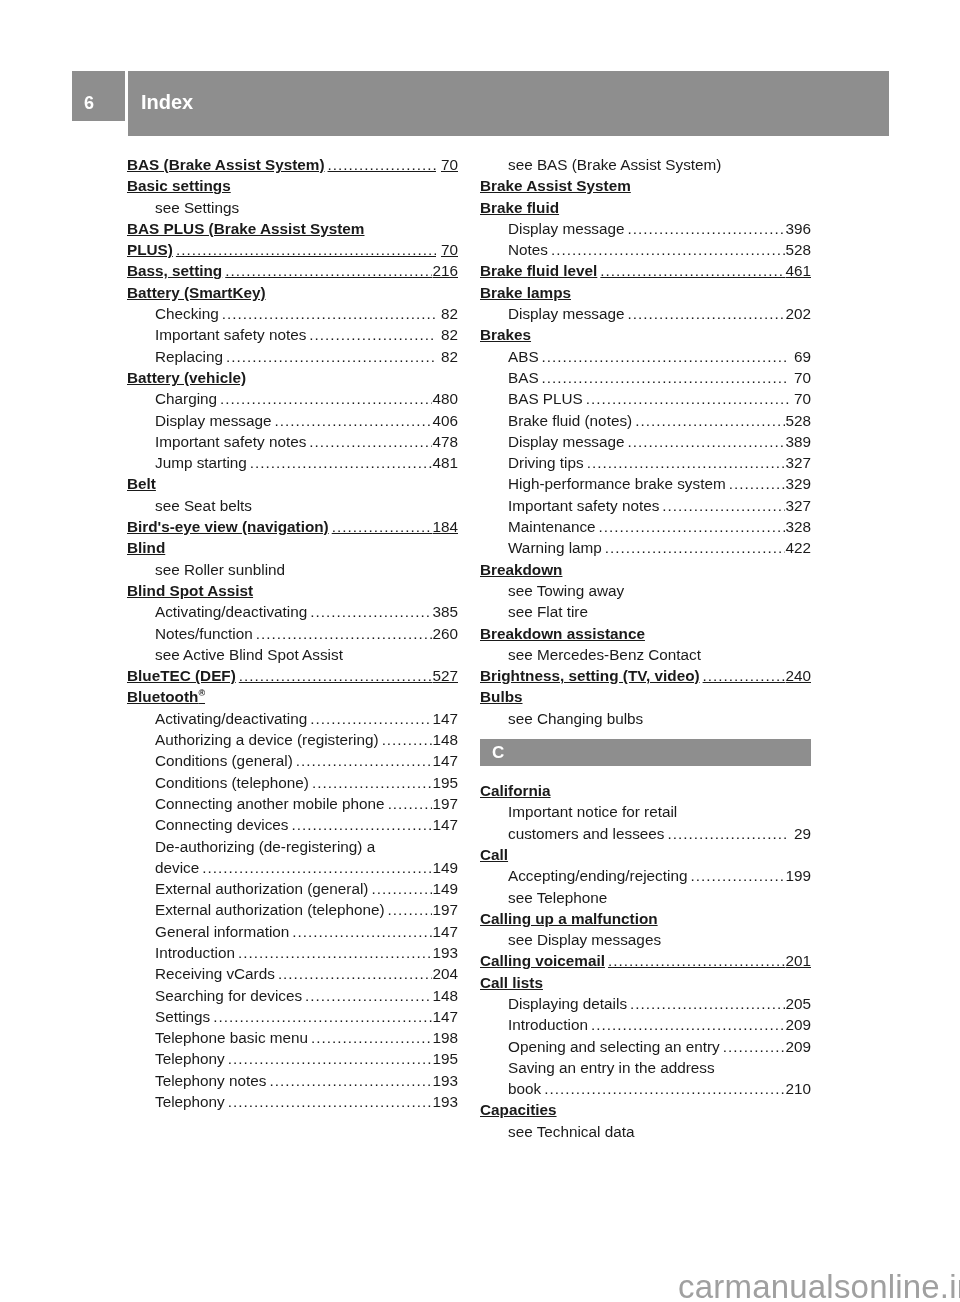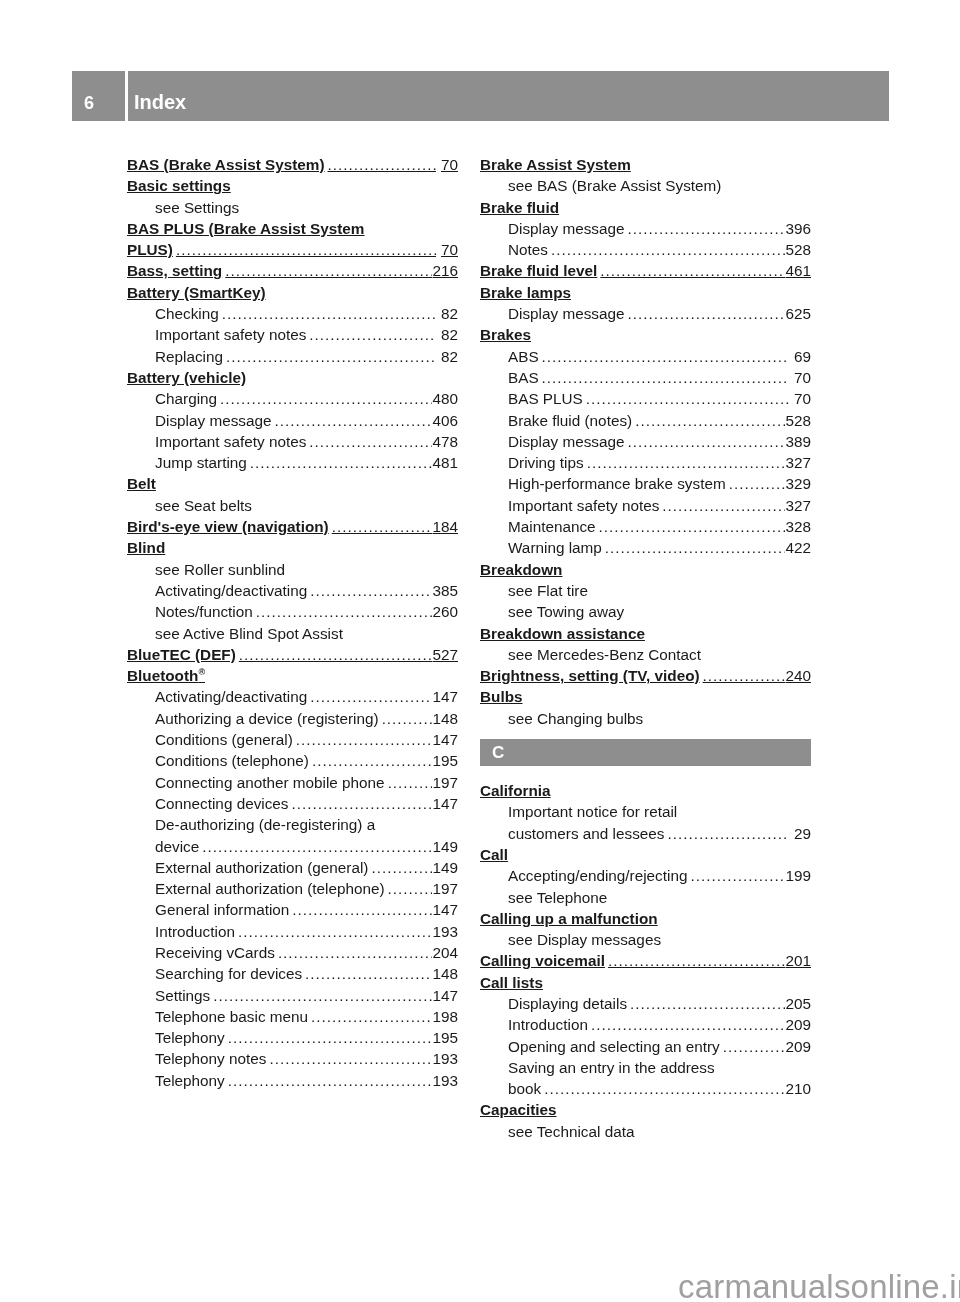--- a/index.html
+++ b/index.html
@@ -1,23 +1,23 @@
 <!DOCTYPE html>
 <html><head>
 <meta charset="utf-8">
 <style>
   html, body { margin: 0; padding: 0; background: #ffffff; }
   body { width: 960px; height: 1302px; position: relative; overflow: hidden;
          font-family: "Liberation Sans", sans-serif; color: #1a1a1a; }
   .hdr-num { position: absolute; left: 72px; top: 71px; width: 53px; height: 50px;
              background: #8e8e8e; color: #fff; font-weight: bold; font-size: 18px;
              box-sizing: border-box; padding: 22px 0 0 12px; }
-  .hdr-title { position: absolute; left: 128px; top: 71px; width: 761px; height: 50px;
+  .hdr-title { position: absolute; left: 128px; top: 71px; width: 761px; height: 65px;
                background: #8e8e8e; color: #fff; font-weight: bold; font-size: 20px;
-               box-sizing: border-box; padding: 20px 0 0 6px; }
+               box-sizing: border-box; padding: 20px 0 0 13px; }
   .col { position: absolute; top: 154px; width: 331px; }
   .col-left { left: 127px; }
   .col-right { left: 480px; }
   .row { font-size: 15.3px; line-height: 21.3px; height: 21.3px; display: flex;
          white-space: nowrap; overflow: hidden; }
   .row.b { font-weight: bold; text-decoration: underline; }
   .row.sub { padding-left: 28px; }
   .row .t { flex: 0 0 auto; }
   .row .d { flex: 1 1 auto; overflow: hidden; white-space: nowrap; font-weight: normal;
             letter-spacing: 1px; color: #1a1a1a; padding: 0 3px; }
@@ -111,20 +111,23 @@
       <span class="t"><span>Bird's-eye view (navigation)</span></span>
       <span class="d"></span>
       <span class="p">184</span>
     </div>
     <div class="row b nodots">
       <span class="t"><span>Blind</span></span>
     </div>
     <div class="row sub nodots">
       <span class="t"><span>see Roller sunblind</span></span>
     </div>
+    <div class="row b nodots">
+      <span class="t"><span>Blind Spot Assist</span></span>
+    </div>
     <div class="row sub">
       <span class="t"><span>Activating/deactivating</span></span>
       <span class="d"></span>
       <span class="p">385</span>
     </div>
     <div class="row sub">
       <span class="t"><span>Notes/function</span></span>
       <span class="d"></span>
       <span class="p">260</span>
     </div>
@@ -227,26 +230,26 @@
       <span class="d"></span>
       <span class="p">193</span>
     </div>
     <div class="row sub">
       <span class="t"><span>Telephony</span></span>
       <span class="d"></span>
       <span class="p">193</span>
     </div>
   </div>
 <div class="col col-right">
+    <div class="row sub nodots">
+      <span class="t"><span>see BAS (Brake Assist System)</span></span>
+    </div>
     <div class="row b nodots">
       <span class="t"><span>Brake Assist System</span></span>
     </div>
-    <div class="row sub nodots">
-      <span class="t"><span>see BAS (Brake Assist System)</span></span>
-    </div>
     <div class="row b nodots">
       <span class="t"><span>Brake fluid</span></span>
     </div>
     <div class="row sub">
       <span class="t"><span>Display message</span></span>
       <span class="d"></span>
       <span class="p">396</span>
     </div>
     <div class="row sub">
       <span class="t"><span>Notes</span></span>
@@ -257,21 +260,21 @@
       <span class="t"><span>Brake fluid level</span></span>
       <span class="d"></span>
       <span class="p">461</span>
     </div>
     <div class="row b nodots">
       <span class="t"><span>Brake lamps</span></span>
     </div>
     <div class="row sub">
       <span class="t"><span>Display message</span></span>
       <span class="d"></span>
-      <span class="p">625</span>
+      <span class="p">202</span>
     </div>
     <div class="row b nodots">
       <span class="t"><span>Brakes</span></span>
     </div>
     <div class="row sub">
       <span class="t"><span>ABS</span></span>
       <span class="d"></span>
       <span class="p">69</span>
     </div>
     <div class="row sub">
@@ -316,24 +319,24 @@
     </div>
     <div class="row sub">
       <span class="t"><span>Warning lamp</span></span>
       <span class="d"></span>
       <span class="p">422</span>
     </div>
     <div class="row b nodots">
       <span class="t"><span>Breakdown</span></span>
     </div>
     <div class="row sub nodots">
+      <span class="t"><span>see Towing away</span></span>
+    </div>
+    <div class="row sub nodots">
       <span class="t"><span>see Flat tire</span></span>
-    </div>
-    <div class="row sub nodots">
-      <span class="t"><span>see Towing away</span></span>
     </div>
     <div class="row b nodots">
       <span class="t"><span>Breakdown assistance</span></span>
     </div>
     <div class="row sub nodots">
       <span class="t"><span>see Mercedes-Benz Contact</span></span>
     </div>
     <div class="row b">
       <span class="t"><span>Brightness, setting (TV, video)</span></span>
       <span class="d"></span>

